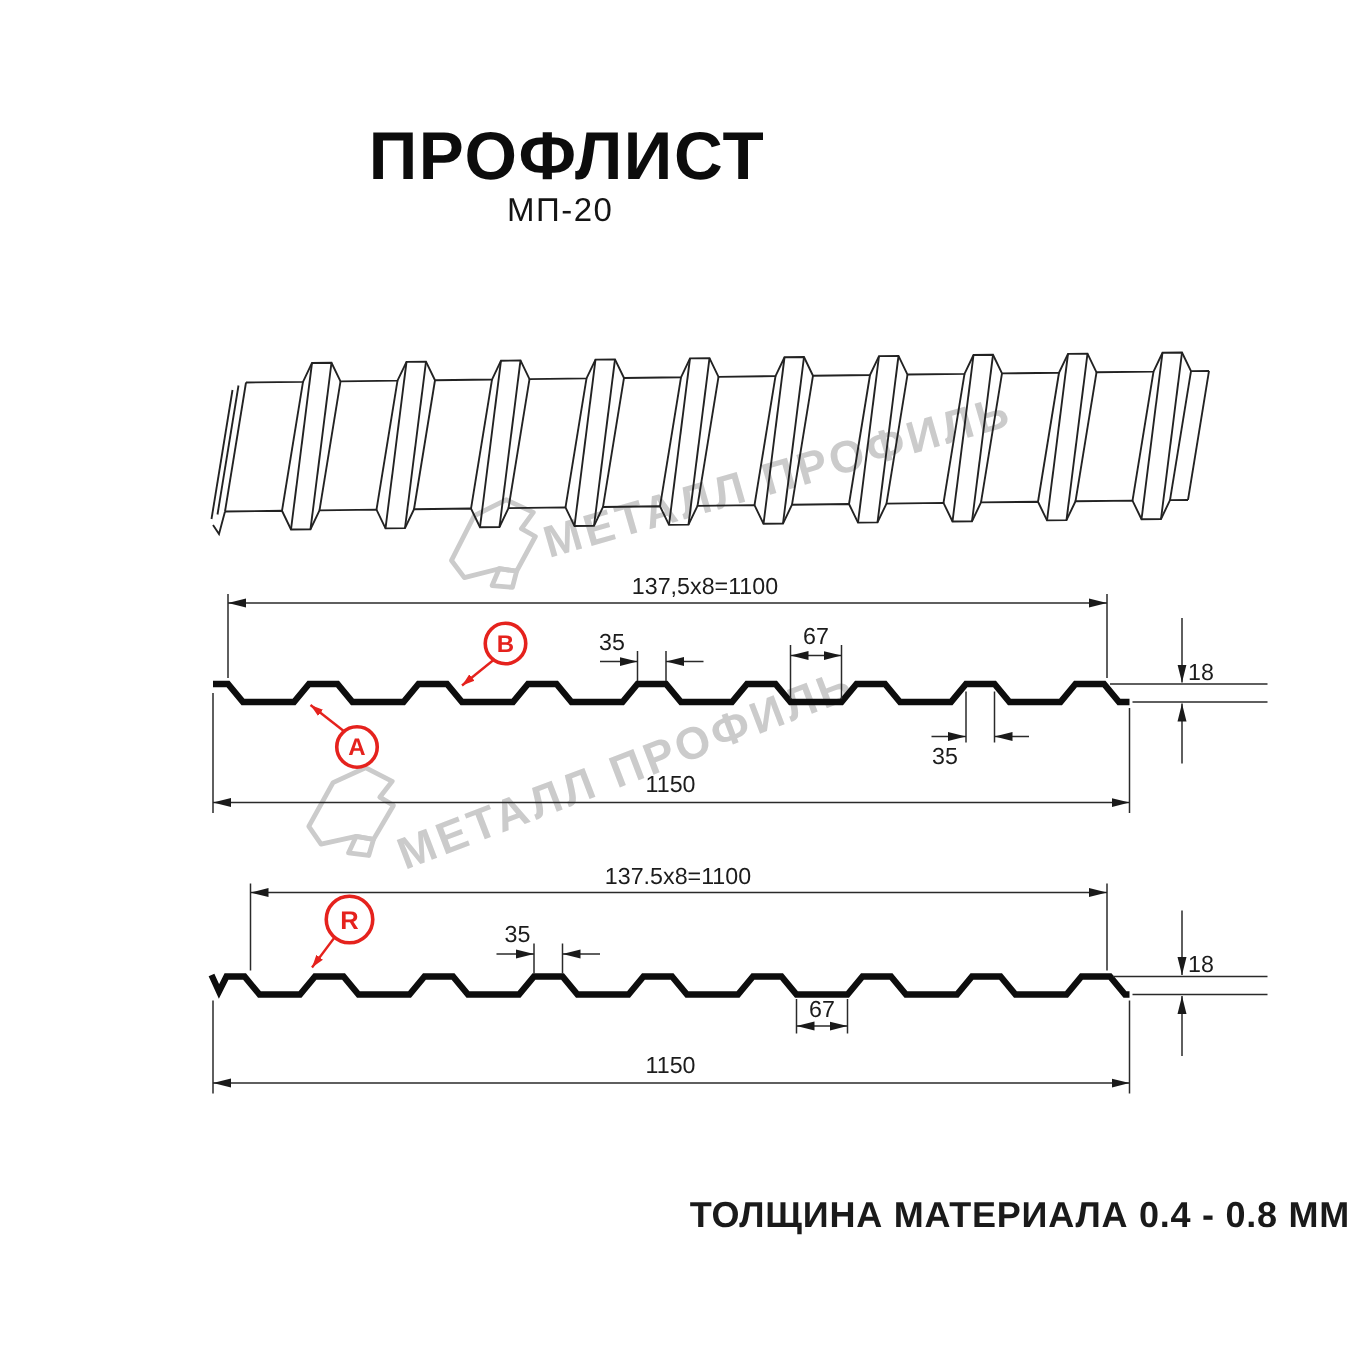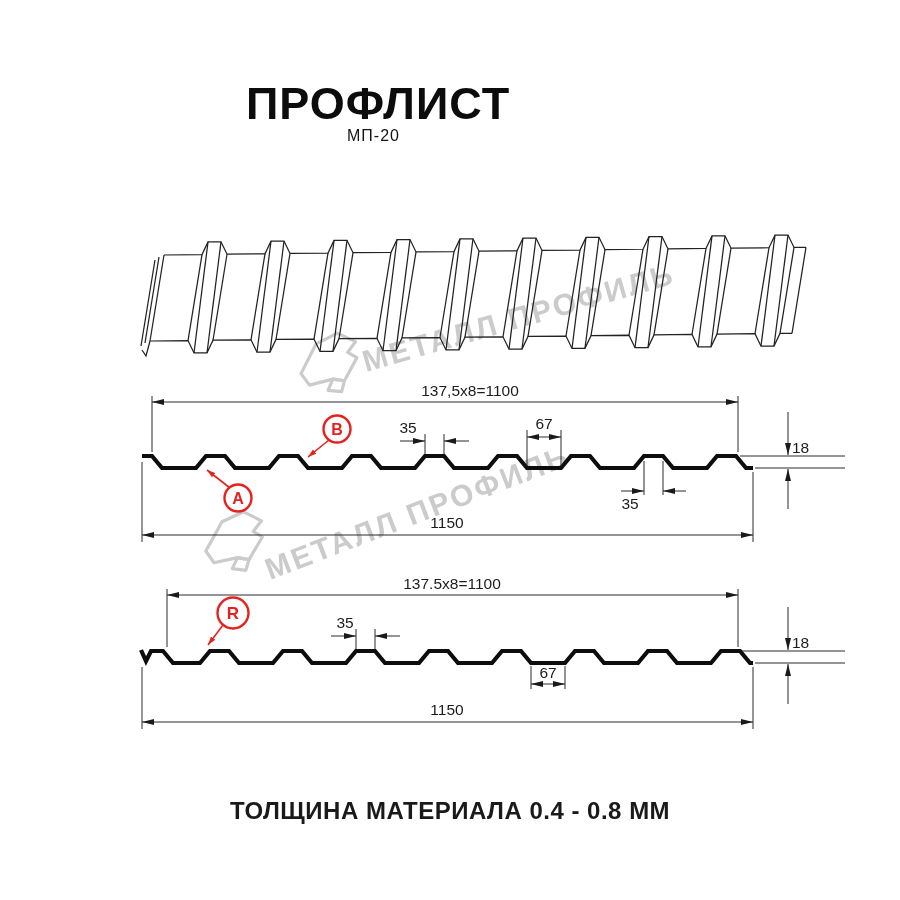--- a/index.html
+++ b/index.html
@@ -1,22 +1,22 @@
 <!DOCTYPE html>
 <html><head>
 <meta charset="utf-8">
 <style>
   html,body{margin:0;padding:0;background:#fff;}
   body{width:900px;height:900px;position:relative;overflow:hidden;
        font-family:"Liberation Sans",sans-serif;color:#111;}
   .title{position:absolute;top:78px;left:0;width:756px;text-align:center;
          font-size:45px;font-weight:700;letter-spacing:1px;color:#0c0c0c;}
   .subtitle{position:absolute;top:127px;left:0;width:747px;text-align:center;
-         font-size:16px;font-weight:500;letter-spacing:1px;color:#141414;}
-  .footer{position:absolute;top:797px;left:0;width:900px;text-align:center;
+         font-size:22px;font-weight:500;letter-spacing:1px;color:#141414;}
+  .footer{position:absolute;top:797px;left:0;width:900px;text-align:right;
          font-size:24px;font-weight:600;letter-spacing:0.5px;color:#1a1a1a;}
   svg{position:absolute;left:0;top:0;}
   .thin{stroke:#222;stroke-width:1.25;fill:none;}
   .profile{stroke:#0d0d0d;stroke-width:4.2;fill:none;stroke-linejoin:miter;}
   .dl{stroke:#2a2a2a;stroke-width:1;fill:none;}
   .dt{font-size:15.5px;fill:#1c1c1c;}
   .red{stroke:#e5221d;fill:none;}
   .rl{font-size:16px;font-weight:700;fill:#e5221d;stroke:none;}
   .wm{stroke:#cbcbcb;stroke-width:3.2;fill:none;stroke-linejoin:round;}
   .wmt{font-size:30px;font-weight:700;letter-spacing:2.5px;fill:#cbcbcb;}

